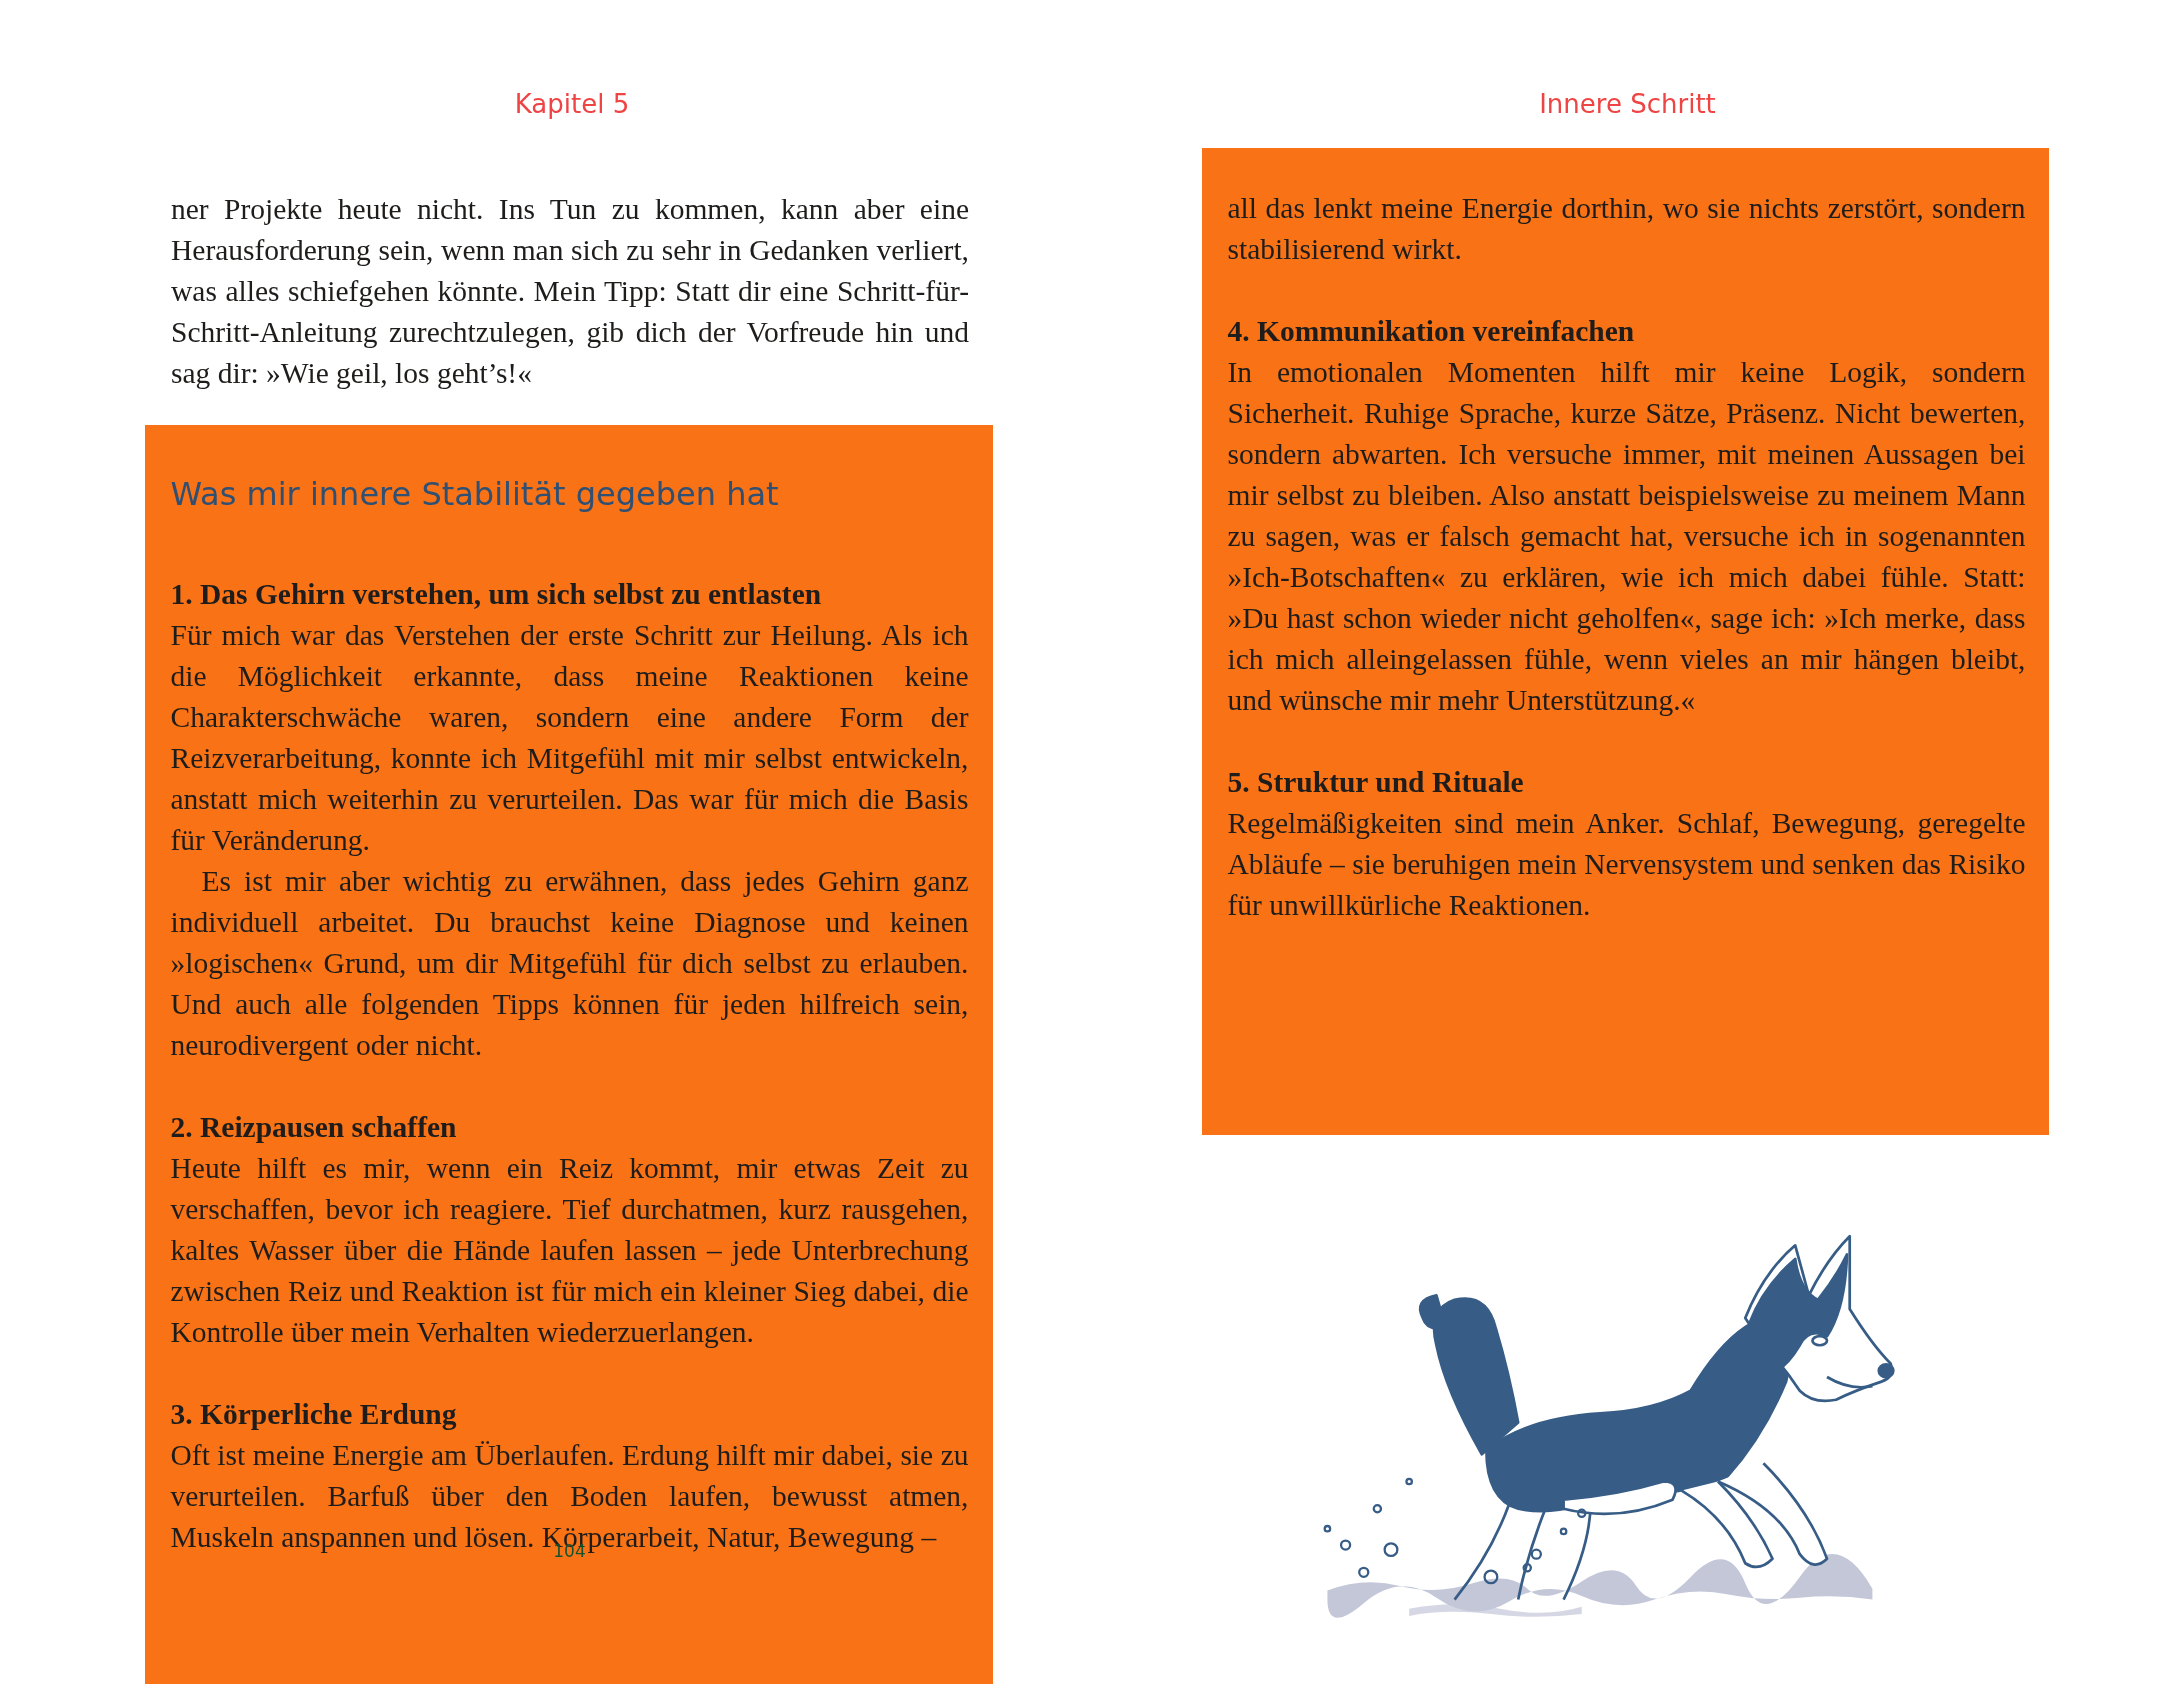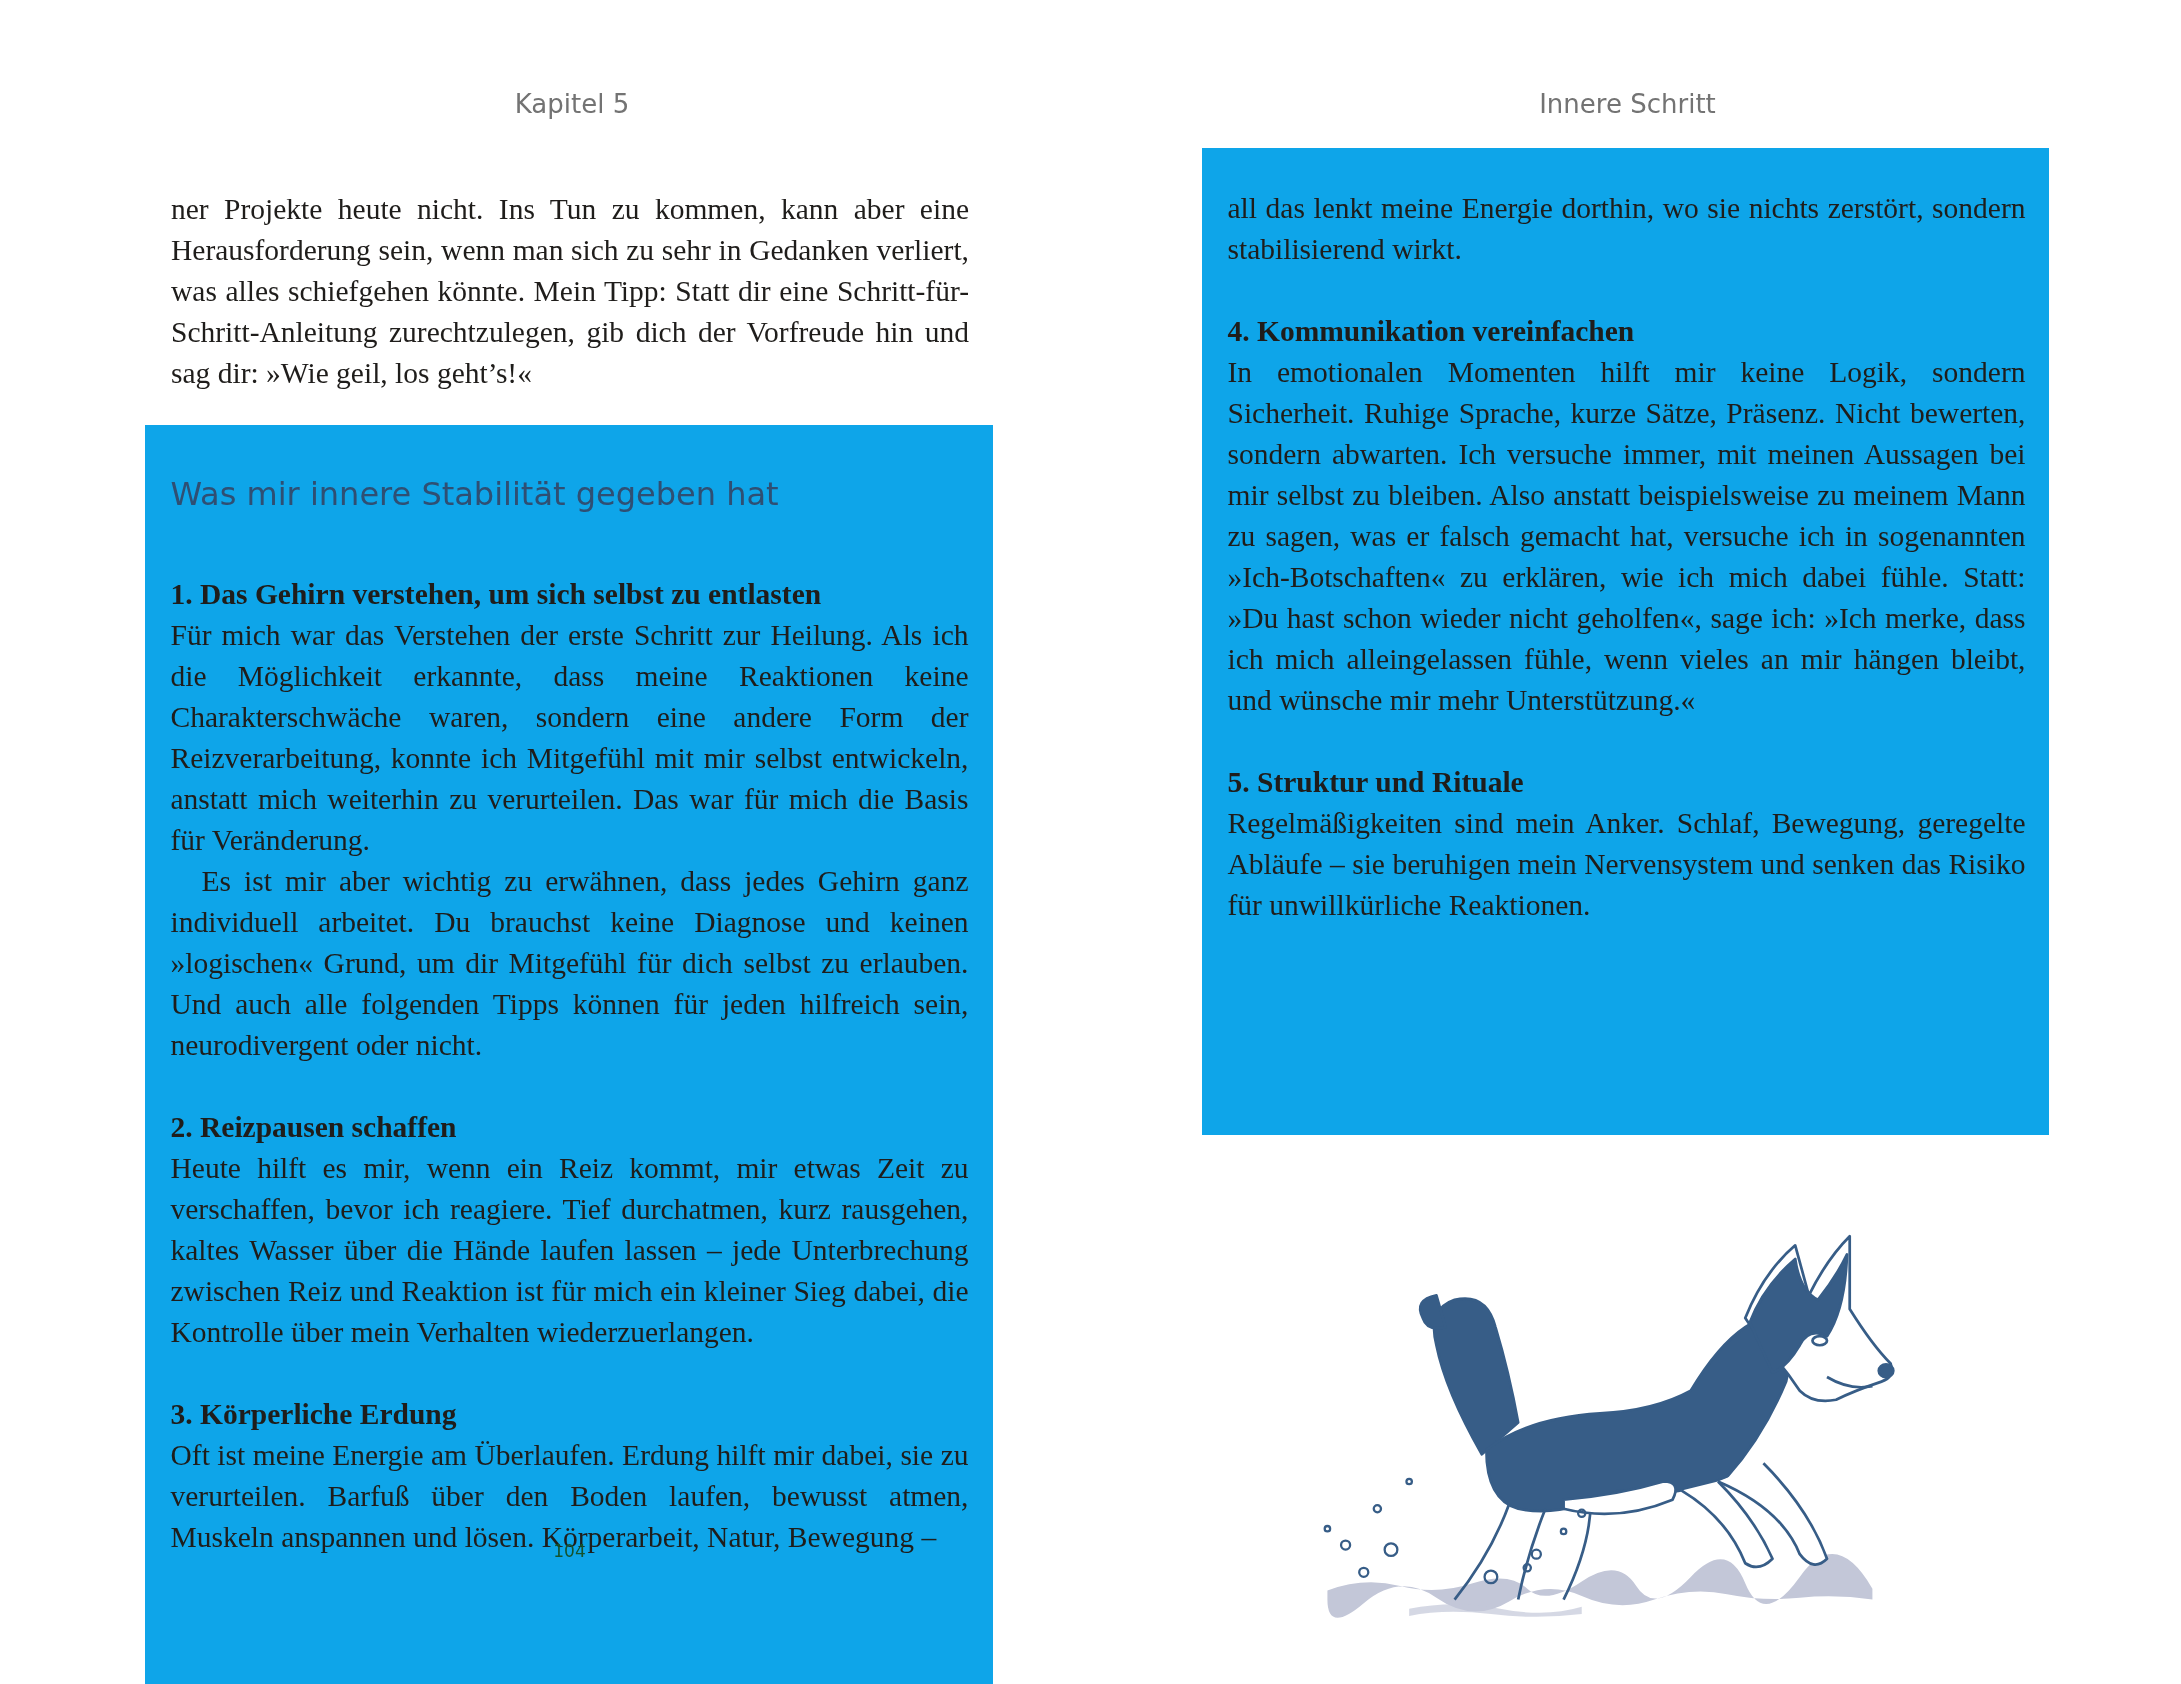--- a/index.html
+++ b/index.html
@@ -2,32 +2,32 @@
 <html style="font-size:14.5px"><head>
 <meta charset="utf-8">
 <style>
   html, body { margin: 0; padding: 0; background: #ffffff; }
   body { width: 2182px; height: 1685px; position: relative; overflow: hidden; }
   .page { position: absolute; top: 0; height: 1685px; }
   .left-page { left: 0; width: 1091px; }
   .right-page { left: 1091px; width: 1091px; }
   .running-head {
     position: absolute; top: 89px; font-family: "DejaVu Sans", sans-serif;
-    font-size: 26px; color: #737373; text-align: center; width: 100%;
+    font-size: 26px; color: #ef4444; text-align: center; width: 100%;
   }
   .left-page .running-head { left: 0; width: 1144px; }
   .right-page .running-head { left: 0; width: 1073px; }
   .serif {
     font-family: "Liberation Serif", serif; font-size: 29.5px; color: #1f1d1b;
     line-height: 41px; text-align: justify; margin-top: 24px;
   }
   .intro { position: absolute; left: 171px; top: 165px; width: 798px; }
   .intro p { margin: 0; }
   .box {
-    position: absolute; background: #0ea5e9;
+    position: absolute; background: #f97316;
   }
   .box-left { left: 145px; top: 425px; width: 848px; height: 1261px; }
   .box-right { left: 1202px; top: 148px; width: 847px; height: 987px; }
   .box-inner { position: absolute; }
   .box-left .box-inner { left: 25.5px; top: 16.4px; width: 798px; }
   .box-right .box-inner { left: 25.5px; top: 16.4px; width: 798px; }
   .box-title {
     font-family: "DejaVu Sans", sans-serif; font-size: 32px; color: #2f4f73;
     margin: 9px 0 0 0; line-height: 40px;
   }

